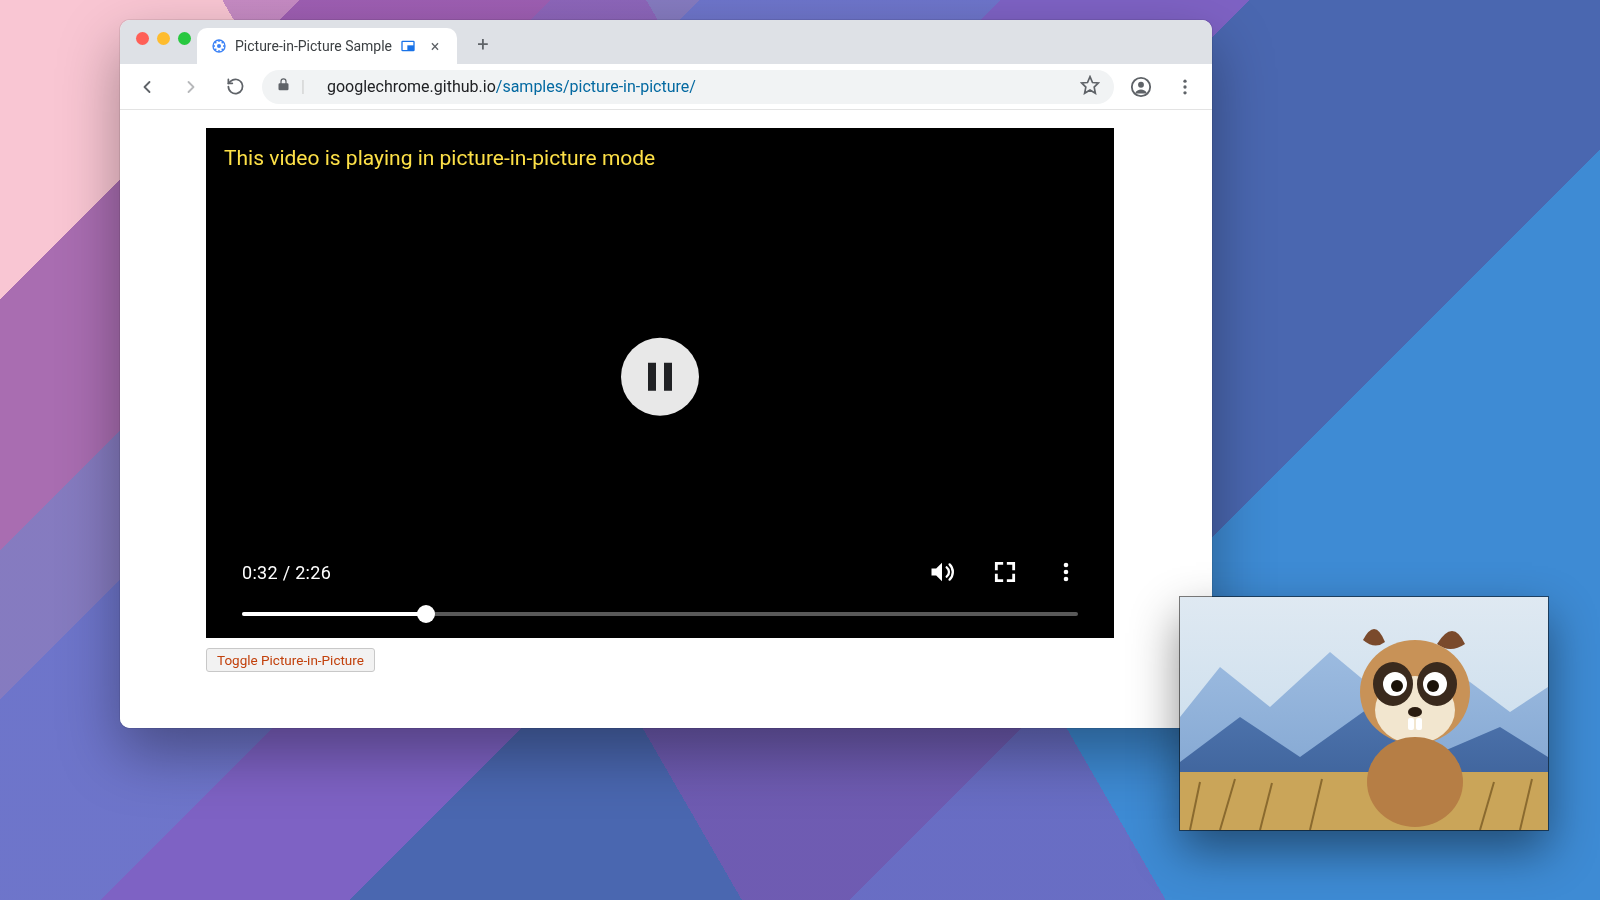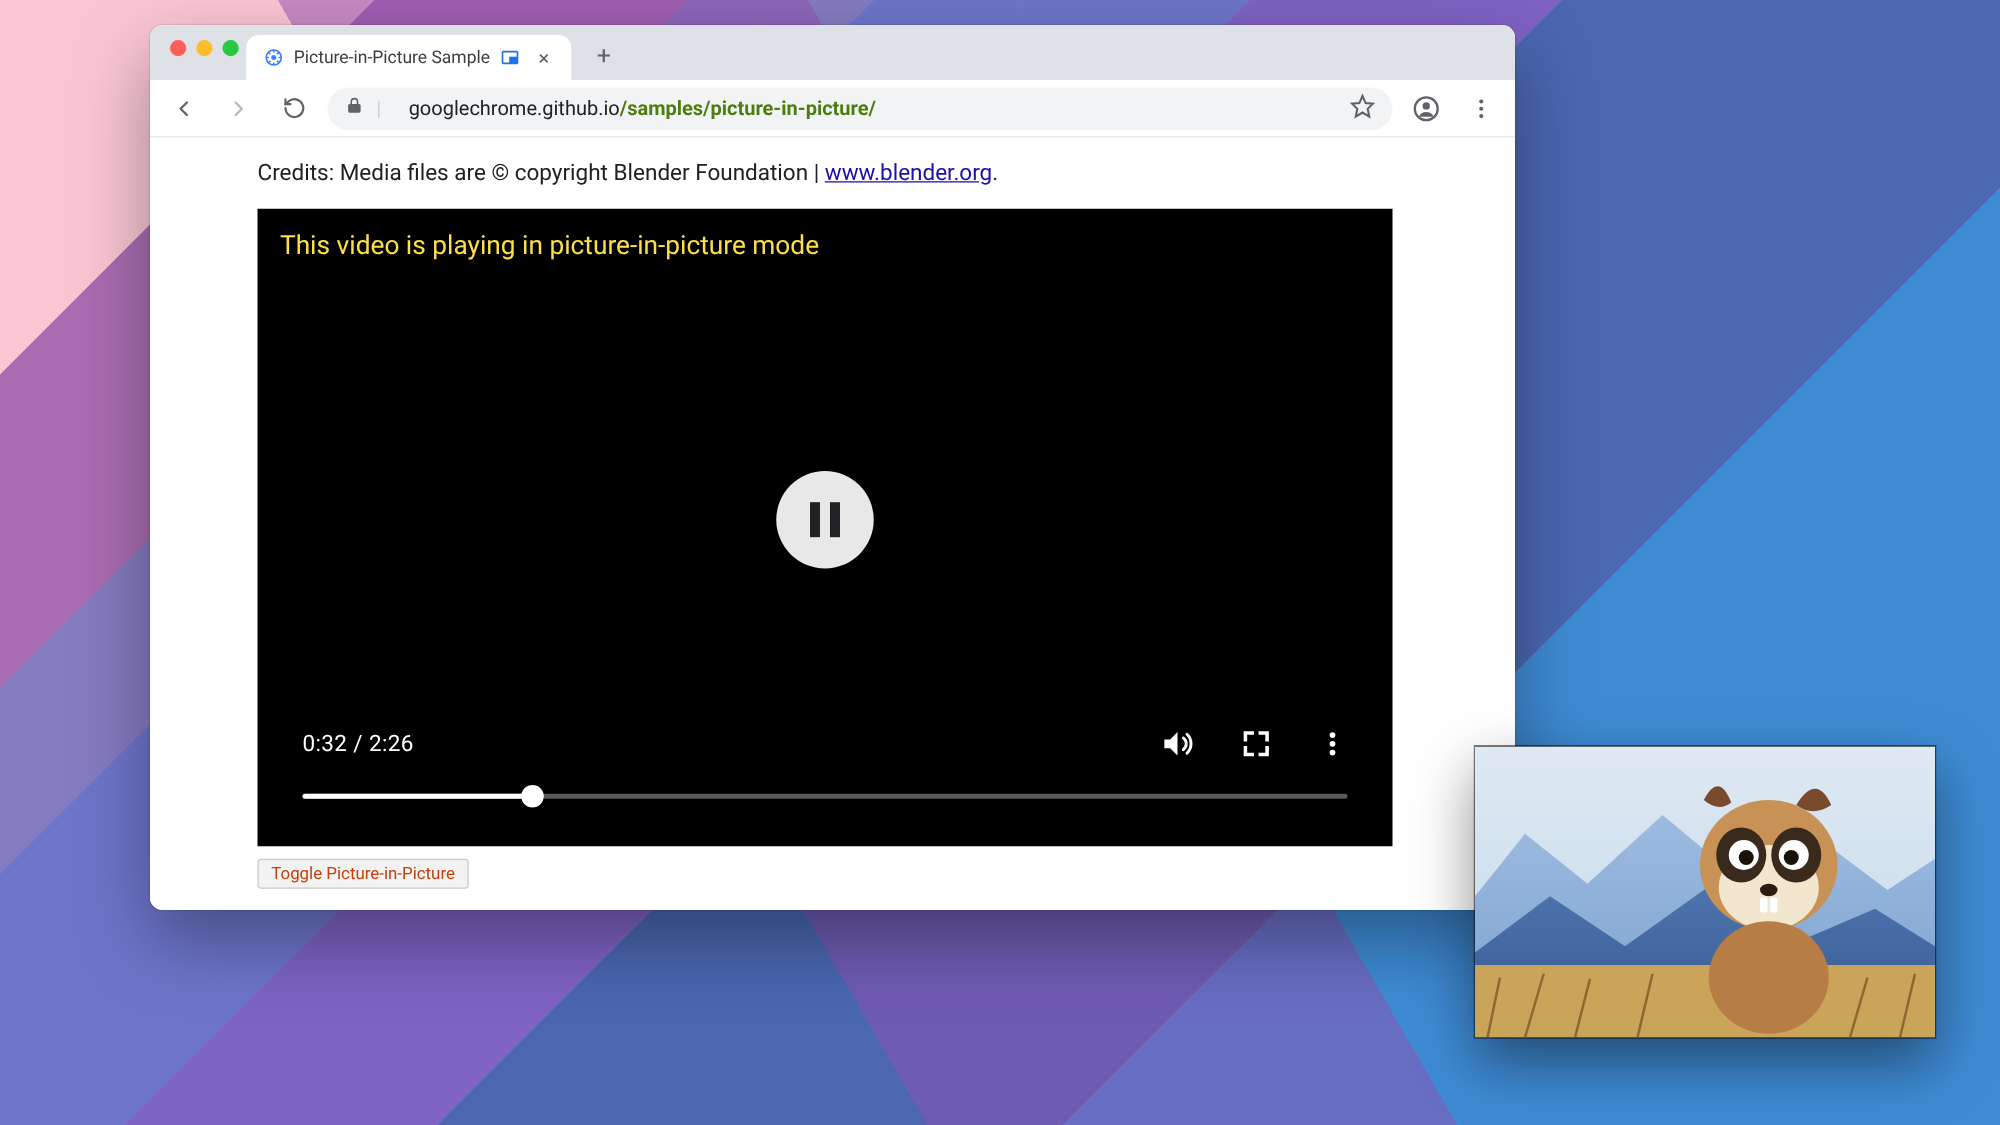--- a/index.html
+++ b/index.html
@@ -60,21 +60,21 @@
       display:flex; align-items:center; gap:10px; padding:0 10px;
     }
     .nav-btn{width:34px;height:34px;display:flex;align-items:center;justify-content:center;color:#5f6368;border-radius:50%;cursor:pointer;}
     .addrbar{
       flex:1; height:34px; background:#f1f3f4; border-radius:17px;
       display:flex; align-items:center; gap:10px; padding:0 14px;
       color:#202124; font-size:16px;
     }
     .addrbar .lock{color:#5f6368;}
     .addrbar .host{color:#202124;margin-left:12px;}
-    .addrbar .path{color:#4d7c0f;font-weight:bold;}
+    .addrbar .path{color:#0369a1;}
     .addr-star{margin-left:auto; color:#5f6368;}
     .tool-icon{width:34px;height:34px;display:flex;align-items:center;justify-content:center;color:#5f6368;cursor:pointer;border-radius:50%;}
 
     
     .page{flex:1; background:#fff; padding:18px 86px 20px 86px; overflow:hidden;}
     .credits{font-size:18px; color:#202124; margin-bottom:18px;}
     .credits a{color:#1a0dab; text-decoration:underline;}
 
     .video{
       width:908px; height:510px; background:#000; color:#fff; position:relative;
@@ -82,21 +82,21 @@
     }
     .overlay-text{position:absolute; left:18px; top:18px; font-size:21px; color:#fde047;}
     .center-btn{
       position:absolute; left:50%; top:50%; transform:translate(-50%,-58%);
       width:78px;height:78px;border-radius:50%;background:#e8e8e8;
       display:flex;align-items:center;justify-content:center;cursor:pointer;
     }
     .center-btn .bars{display:flex; gap:8px;}
     .center-btn .bar{width:8px;height:28px;background:#202124;}
     .controls{
-      position:absolute; left:0; right:0; bottom:16px; padding:0 36px 22px 36px;
+      position:absolute; left:0; right:0; bottom:0; padding:0 36px 22px 36px;
     }
     .ctrl-row{display:flex; align-items:center; gap:36px; color:#fff;}
     .time{font-size:18px; letter-spacing:.3px;}
     .spacer{flex:1;}
     .c-icon{cursor:pointer; display:flex;}
     .progress{position:relative; height:4px; background:rgba(255,255,255,.35); margin-top:26px; border-radius:2px;}
     .progress .fill{position:absolute; left:0; top:0; bottom:0; width:22%; background:#fff; border-radius:2px;}
     .progress .thumb{position:absolute; left:22%; top:50%; transform:translate(-50%,-50%); width:18px;height:18px;border-radius:50%;background:#fff;}
 
     .toggle-btn{
@@ -194,23 +194,20 @@
       <div class="tool-icon">
         <svg width="20" height="20" viewBox="0 0 24 24" fill="#5f6368">
             <circle cx="12" cy="5" r="2"></circle>
             <circle cx="12" cy="12" r="2"></circle>
             <circle cx="12" cy="19" r="2"></circle>
           </svg>
       </div>
     </div>
 
     <div class="page">
-      <p class="credits">
-        <span>Credits: Media files are © copyright Blender Foundation | </span><a href="#">www.blender.org</a><span>.</span>
-      </p>
 
       <div class="video">
         <div class="overlay-text">This video is playing in picture-in-picture mode</div>
 
         <div class="center-btn">
           <span class="bars">
             <span class="bar"></span>
               <span class="bar"></span>
           </span>
         </div>

